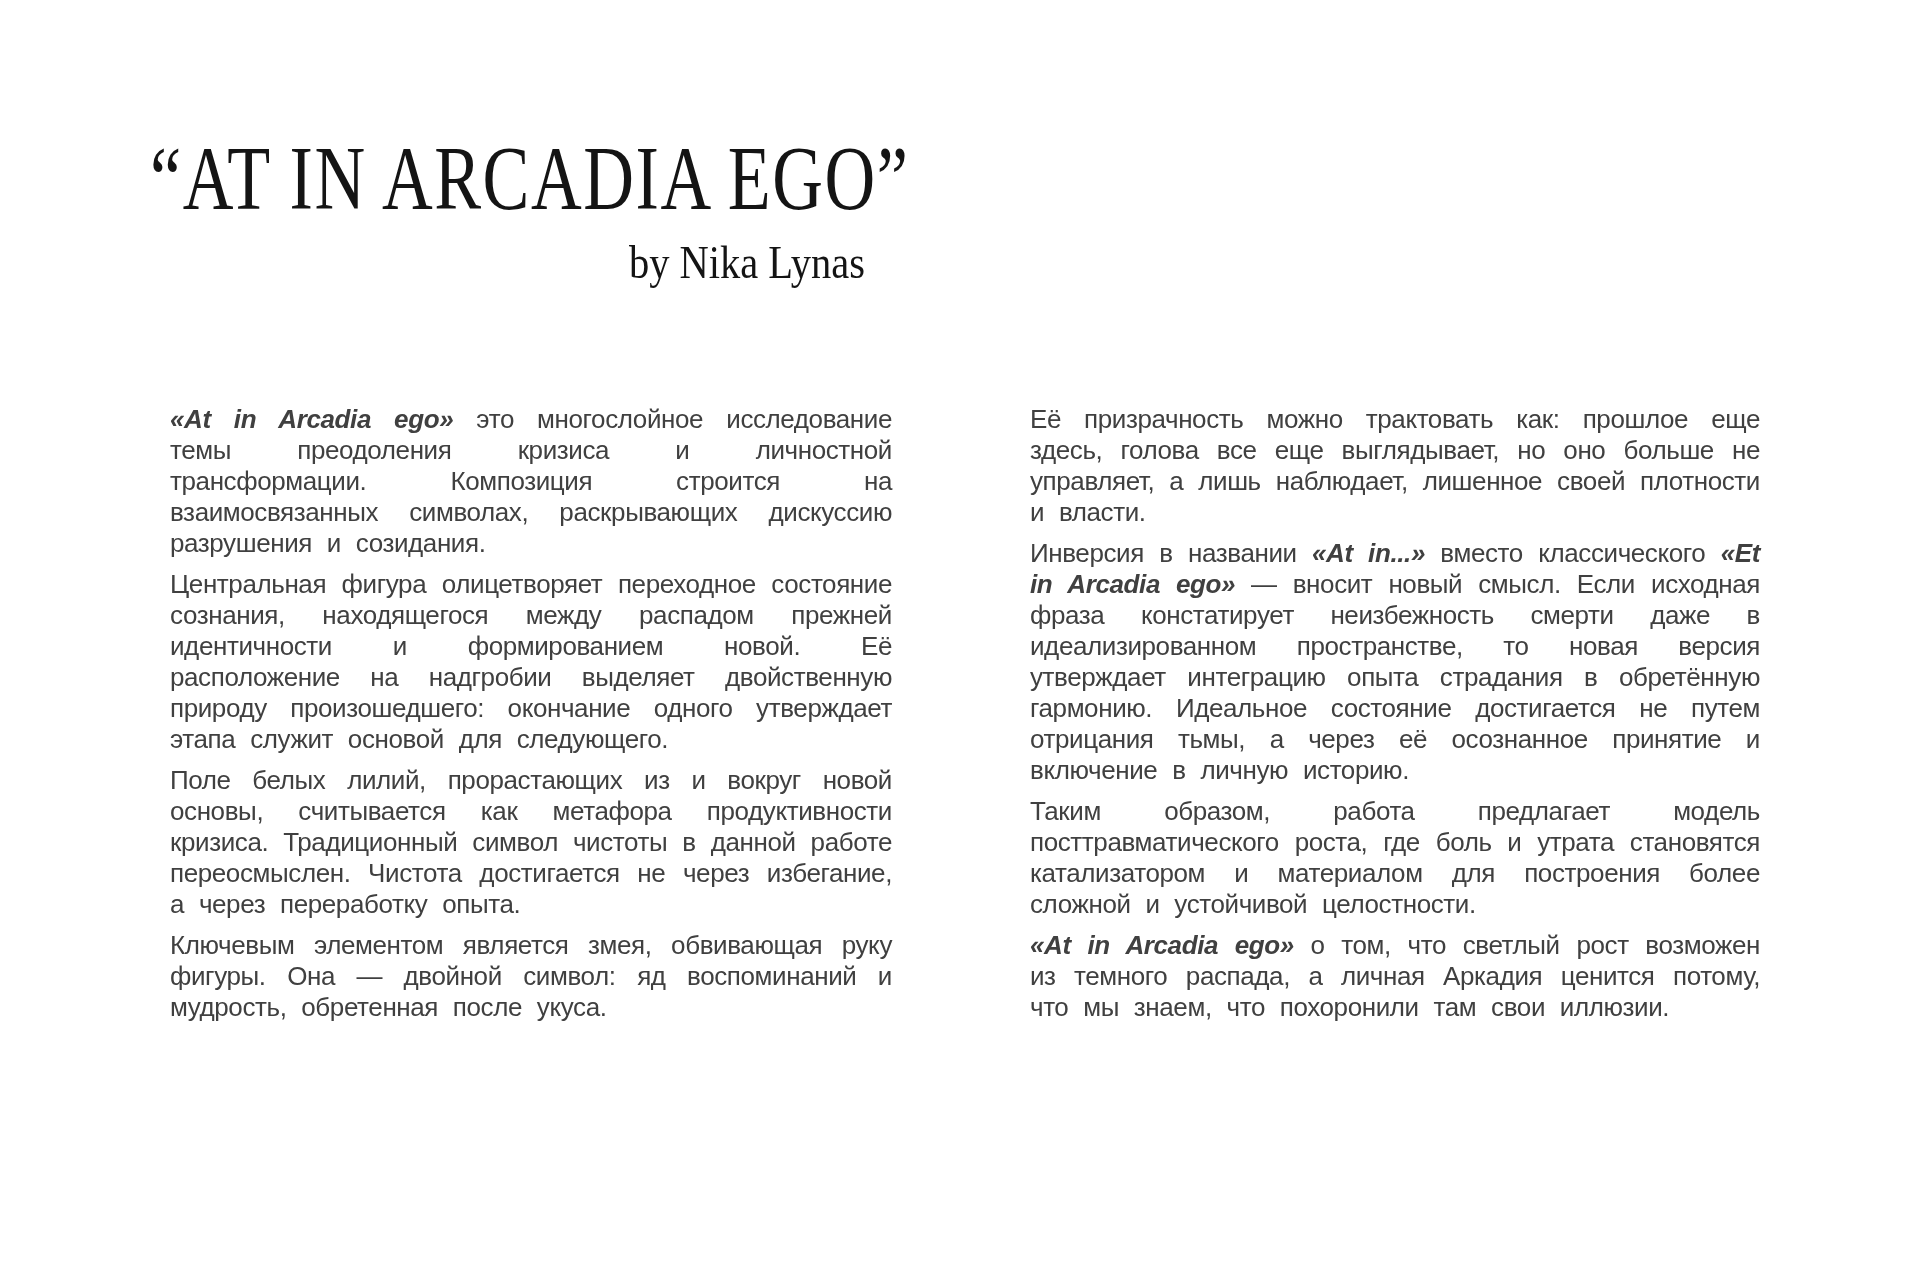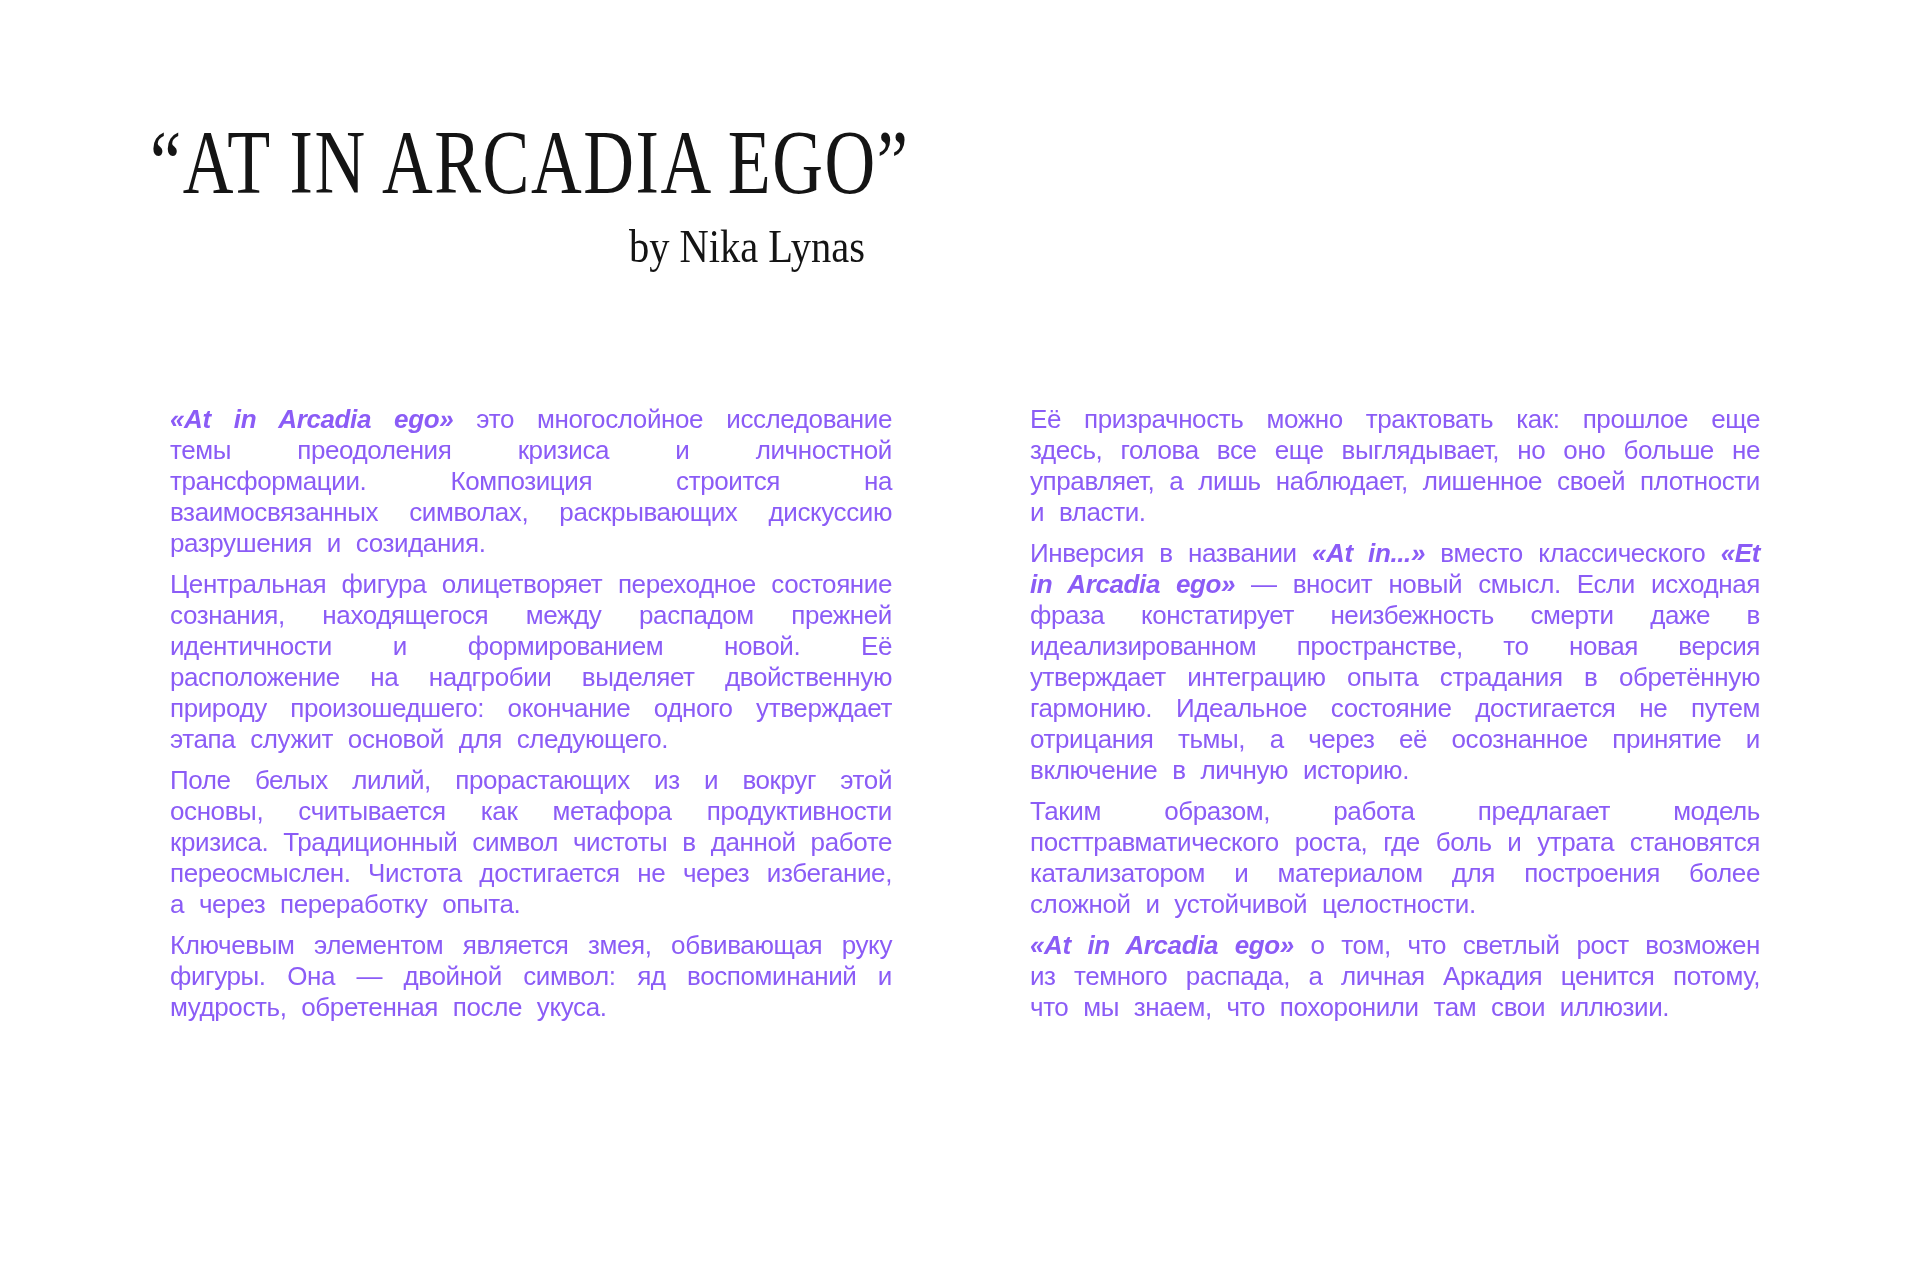--- a/index.html
+++ b/index.html
@@ -13,21 +13,21 @@
     height: 1268px;
     background: #ffffff;
     overflow: hidden;
     font-family: "Liberation Sans", sans-serif;
     color: #1a1a1a;
   }
   
   .title-block {
     position: absolute;
     left: 150px;
-    top: 0;
+    top: 16px;
     width: 745px;
     height: 300px;
     text-decoration: underline;
   }
   .page-title {
     position: absolute;
     left: 0;
     top: 118px;
     margin: 0;
     font-family: "Liberation Serif", serif;
@@ -57,21 +57,21 @@
   }
   
   .column {
     position: absolute;
     top: 404px;
     font-size: 26px;
     line-height: 31px;
     letter-spacing: -0.4px;
     word-spacing: 8px;
     text-align: justify;
-    color: #8b5cf6;
+    color: #404040;
   }
   .column-left  { left: 170px;  width: 722px; }
   .column-right { left: 1030px; width: 730px; }
   .para {
     margin: 0 0 10px 0;
   }
   .para:last-child { margin-bottom: 1px; }
   .seg { }
   .em {
     font-style: italic;
@@ -85,21 +85,21 @@
 
   <header class="title-block">
     <h1 class="page-title">“AT IN ARCADIA EGO”</h1>
     <div class="byline">by Nika Lynas</div>
   </header>
 
   <main>
     <section class="column column-left">
         <p class="para"><span class="seg em">«At in Arcadia ego»</span><span class="seg"> это многослойное исследование темы преодоления кризиса и личностной трансформации. Композиция строится на взаимосвязанных символах, раскрывающих дискуссию разрушения и созидания.</span></p>
         <p class="para"><span class="seg">Центральная фигура олицетворяет переходное состояние сознания, находящегося между распадом прежней идентичности и формированием новой. Её расположение на надгробии выделяет двойственную природу произошедшего: окончание одного утверждает этапа служит основой для следующего.</span></p>
-        <p class="para"><span class="seg">Поле белых лилий, прорастающих из и вокруг этой основы, считывается как метафора продуктивности кризиса. Традиционный символ чистоты в данной работе переосмыслен. Чистота достигается не через избегание, а через переработку опыта.</span></p>
+        <p class="para"><span class="seg">Поле белых лилий, прорастающих из и вокруг новой основы, считывается как метафора продуктивности кризиса. Традиционный символ чистоты в данной работе переосмыслен. Чистота достигается не через избегание, а через переработку опыта.</span></p>
         <p class="para"><span class="seg">Ключевым элементом является змея, обвивающая руку фигуры. Она — двойной символ: яд воспоминаний и мудрость, обретенная после укуса.</span></p>
       </section>
     <section class="column column-right">
         <p class="para"><span class="seg">Её призрачность можно трактовать как: прошлое еще здесь, голова все еще выглядывает, но оно больше не управляет, а лишь наблюдает, лишенное своей плотности и власти.</span></p>
         <p class="para"><span class="seg">Инверсия в названии </span><span class="seg em">«At in...»</span><span class="seg"> вместо классического </span><span class="seg em">«Et in Arcadia ego»</span><span class="seg"> — вносит новый смысл. Если исходная фраза констатирует неизбежность смерти даже в идеализированном пространстве, то новая версия утверждает интеграцию опыта страдания в обретённую гармонию. Идеальное состояние достигается не путем отрицания тьмы, а через её осознанное принятие и включение в личную историю.</span></p>
         <p class="para"><span class="seg">Таким образом, работа предлагает модель посттравматического роста, где боль и утрата становятся катализатором и материалом для построения более сложной и устойчивой целостности.</span></p>
         <p class="para"><span class="seg em">«At in Arcadia ego»</span><span class="seg"> о том, что светлый рост возможен из темного распада, а личная Аркадия ценится потому, что мы знаем, что похоронили там свои иллюзии.</span></p>
       </section>
   </main>
 

